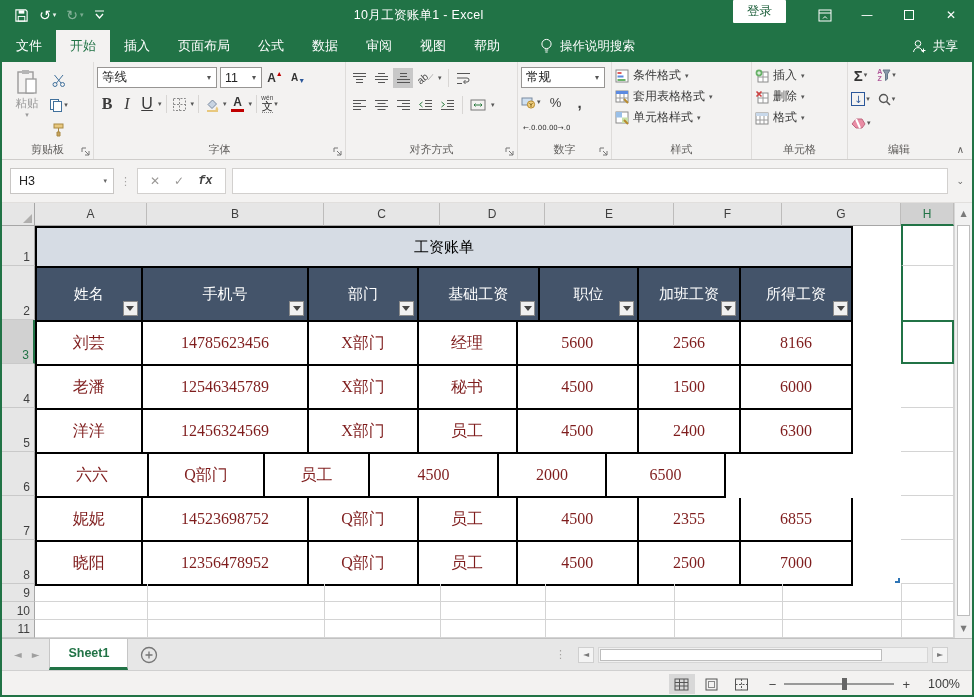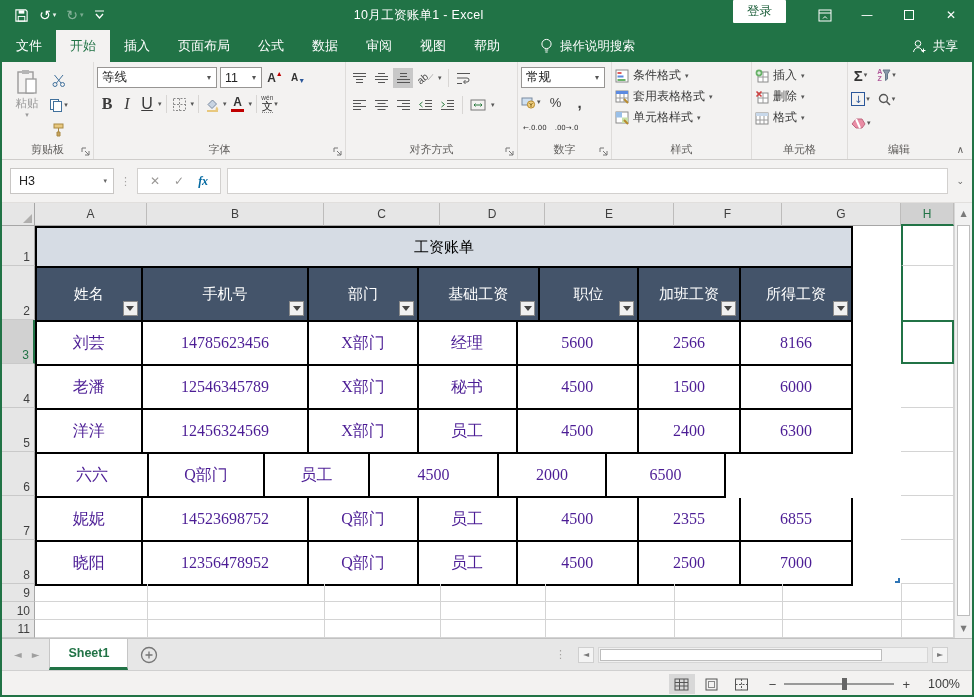--- a/index.html
+++ b/index.html
@@ -52,21 +52,21 @@
   .fontA { font-size:12px; font-weight:bold; color:#333; line-height:1; }
   .redbar { width:13px; height:3px; background:#c00000; margin-top:1px; }
   .colA { display:flex; flex-direction:column; align-items:center; }
 
   
   .fbar { height:43px; flex:0 0 43px; background:#f3f2f1; display:flex; align-items:center; padding:0 6px 0 8px; gap:6px; border-bottom:1px solid #e1dfdd; }
   .namebox { width:104px; height:26px; background:#fff; border:1px solid #c8c6c4; display:flex; align-items:center; font-size:12.5px; color:#222; padding-left:8px; }
   .namebox .caret { margin-left:auto; margin-right:6px; color:#666; }
   .dots3 { color:#a6a4a2; font-size:11px; letter-spacing:0; }
   .fxbtns { height:26px; background:#fff; border:1px solid #d2d0ce; display:flex; align-items:center; gap:14px; padding:0 12px; color:#9a9896; font-size:12px; }
-  .fx-it { font-style:italic; font-family:Liberation Serif, serif; font-weight:bold; color:#0369a1; }
+  .fx-it { font-style:italic; font-family:Liberation Mono, monospace; font-weight:bold; color:#404040; }
   .finput { flex:1; height:26px; background:#fff; border:1px solid #d2d0ce; display:flex; align-items:center; padding:0 6px; font-size:12.5px; }
   .fexpand { color:#666; font-size:9px; padding:0 2px; font-family:"DejaVu Sans",sans-serif; }
 
   
   .sheet { height:435px; flex:0 0 435px; position:relative; background:#fff; }
   .colhdr-row { display:flex; height:23px; }
   .corner { width:33px; height:23px; background:#e6e6e6; border-right:1px solid #a6a6a6; border-bottom:1px solid #a6a6a6; position:relative; }
   .corner .tri { position:absolute; right:2px; bottom:2px; width:0; height:0; border-left:9px solid transparent; border-bottom:9px solid #b0afae; }
   .colhdr { height:23px; background:#e6e6e6; border-right:1px solid #bdbcbb; border-bottom:1px solid #a6a6a6; display:flex; align-items:center; justify-content:center; font-size:12px; color:#3f3f3f; }
   .colhdr.selhdr { background:#d1d1d1; color:#217346; border-bottom:2px solid #217346; }
@@ -77,21 +77,21 @@
   .rowhdr.selhdr { background:#d1d1d1; color:#217346; border-right:2px solid #217346; }
   .r40{height:40px}.r54{height:54px}.r44{height:44px}.r18{height:18px}
   .main { position:relative; width:919px; background:#fff; }
 
   .xtable { position:absolute; left:0; top:0; width:818px; border-left:2px solid #000; border-top:2px solid #000; font-family:"Liberation Serif","DejaVu Serif",serif; }
   .ttl { width:100%; height:40px; background:#d6dce4; border-right:2px solid #000; border-bottom:2px solid #000; display:flex; align-items:center; justify-content:center; font-size:15px; color:#000; }
   .tr { display:flex; }
   .th { height:54px; background:#44546a; color:#fff; border-right:2px solid #000; border-bottom:2px solid #000; display:flex; align-items:center; justify-content:center; font-size:15px; position:relative; font-family:"Liberation Sans",sans-serif; }
   .flt { position:absolute; right:3px; bottom:4px; width:15px; height:15px; background:#f0f0f0; border:1px solid #8a8a8a; display:flex; align-items:center; justify-content:center; }
   .flt .tri { width:0; height:0; border-left:4px solid transparent; border-right:4px solid transparent; border-top:5px solid #444; }
-  .td { height:44px; background:#fff; border-right:2px solid #000; border-bottom:2px solid #000; display:flex; align-items:center; justify-content:center; font-size:16px; color:#4c1d95; }
+  .td { height:44px; background:#fff; border-right:2px solid #000; border-bottom:2px solid #000; display:flex; align-items:center; justify-content:center; font-size:16px; color:#7f1d1d; }
   .td.num { font-size:16px; }
 
   .hcol { position:absolute; left:866px; top:0; width:53px; }
   .hcell { border-right:1px solid #d4d4d4; border-bottom:1px solid #d4d4d4; background:#fff; }
   .hcell.grnside { border-left:2px solid #1e7145; }
   .hsel { border:2px solid #217346; background:#fff; }
   .botrows { position:absolute; left:0; top:358px; width:919px; height:54px; }
   .brow { height:18px; border-bottom:1px solid #d4d4d4; }
   .vline { position:absolute; top:0; width:1px; height:54px; background:#d4d4d4; }
   .tbl-handle { position:absolute; left:860px; top:352px; width:5px; height:5px; border-right:2px solid #2e75b6; border-bottom:2px solid #2e75b6; }
@@ -397,21 +397,21 @@
             <svg class="ic" width="15" height="13" viewBox="0 0 15 13">
               <rect x="1" y="2" width="10" height="7" fill="#cfe0f0" stroke="#7a8aa0"></rect>
               <circle cx="10" cy="8.5" r="3.6" fill="#f0d080" stroke="#b78a2e"></circle>
               <path d="M8.5 7l1.5 2 1.5-2M10 9v2" stroke="#8a6a20" fill="none"></path>
             </svg>
             <span class="caret">▾</span>
           </span>
         <span class="ib" style="font-size:13px">%</span>
         <span class="ib" style="font-size:15px;font-weight:bold">,</span>
       </div>
-      <div class="row" style="gap:8px; margin-top:3px; padding-left:2px">
+      <div class="row" style="margin-top:3px; padding-left:2px">
         <span class="ib">
             <span><span class="dectxt">←.0</span><span class="dectxt">.00</span></span>
           </span>
         <span class="ib">
             <span><span class="dectxt">.00</span><span class="dectxt">→.0</span></span>
           </span>
       </div>
       <div class="grp-label">数字</div>
       <span class="launcher">
           <svg class="ic" width="9" height="9" viewBox="0 0 9 9">

